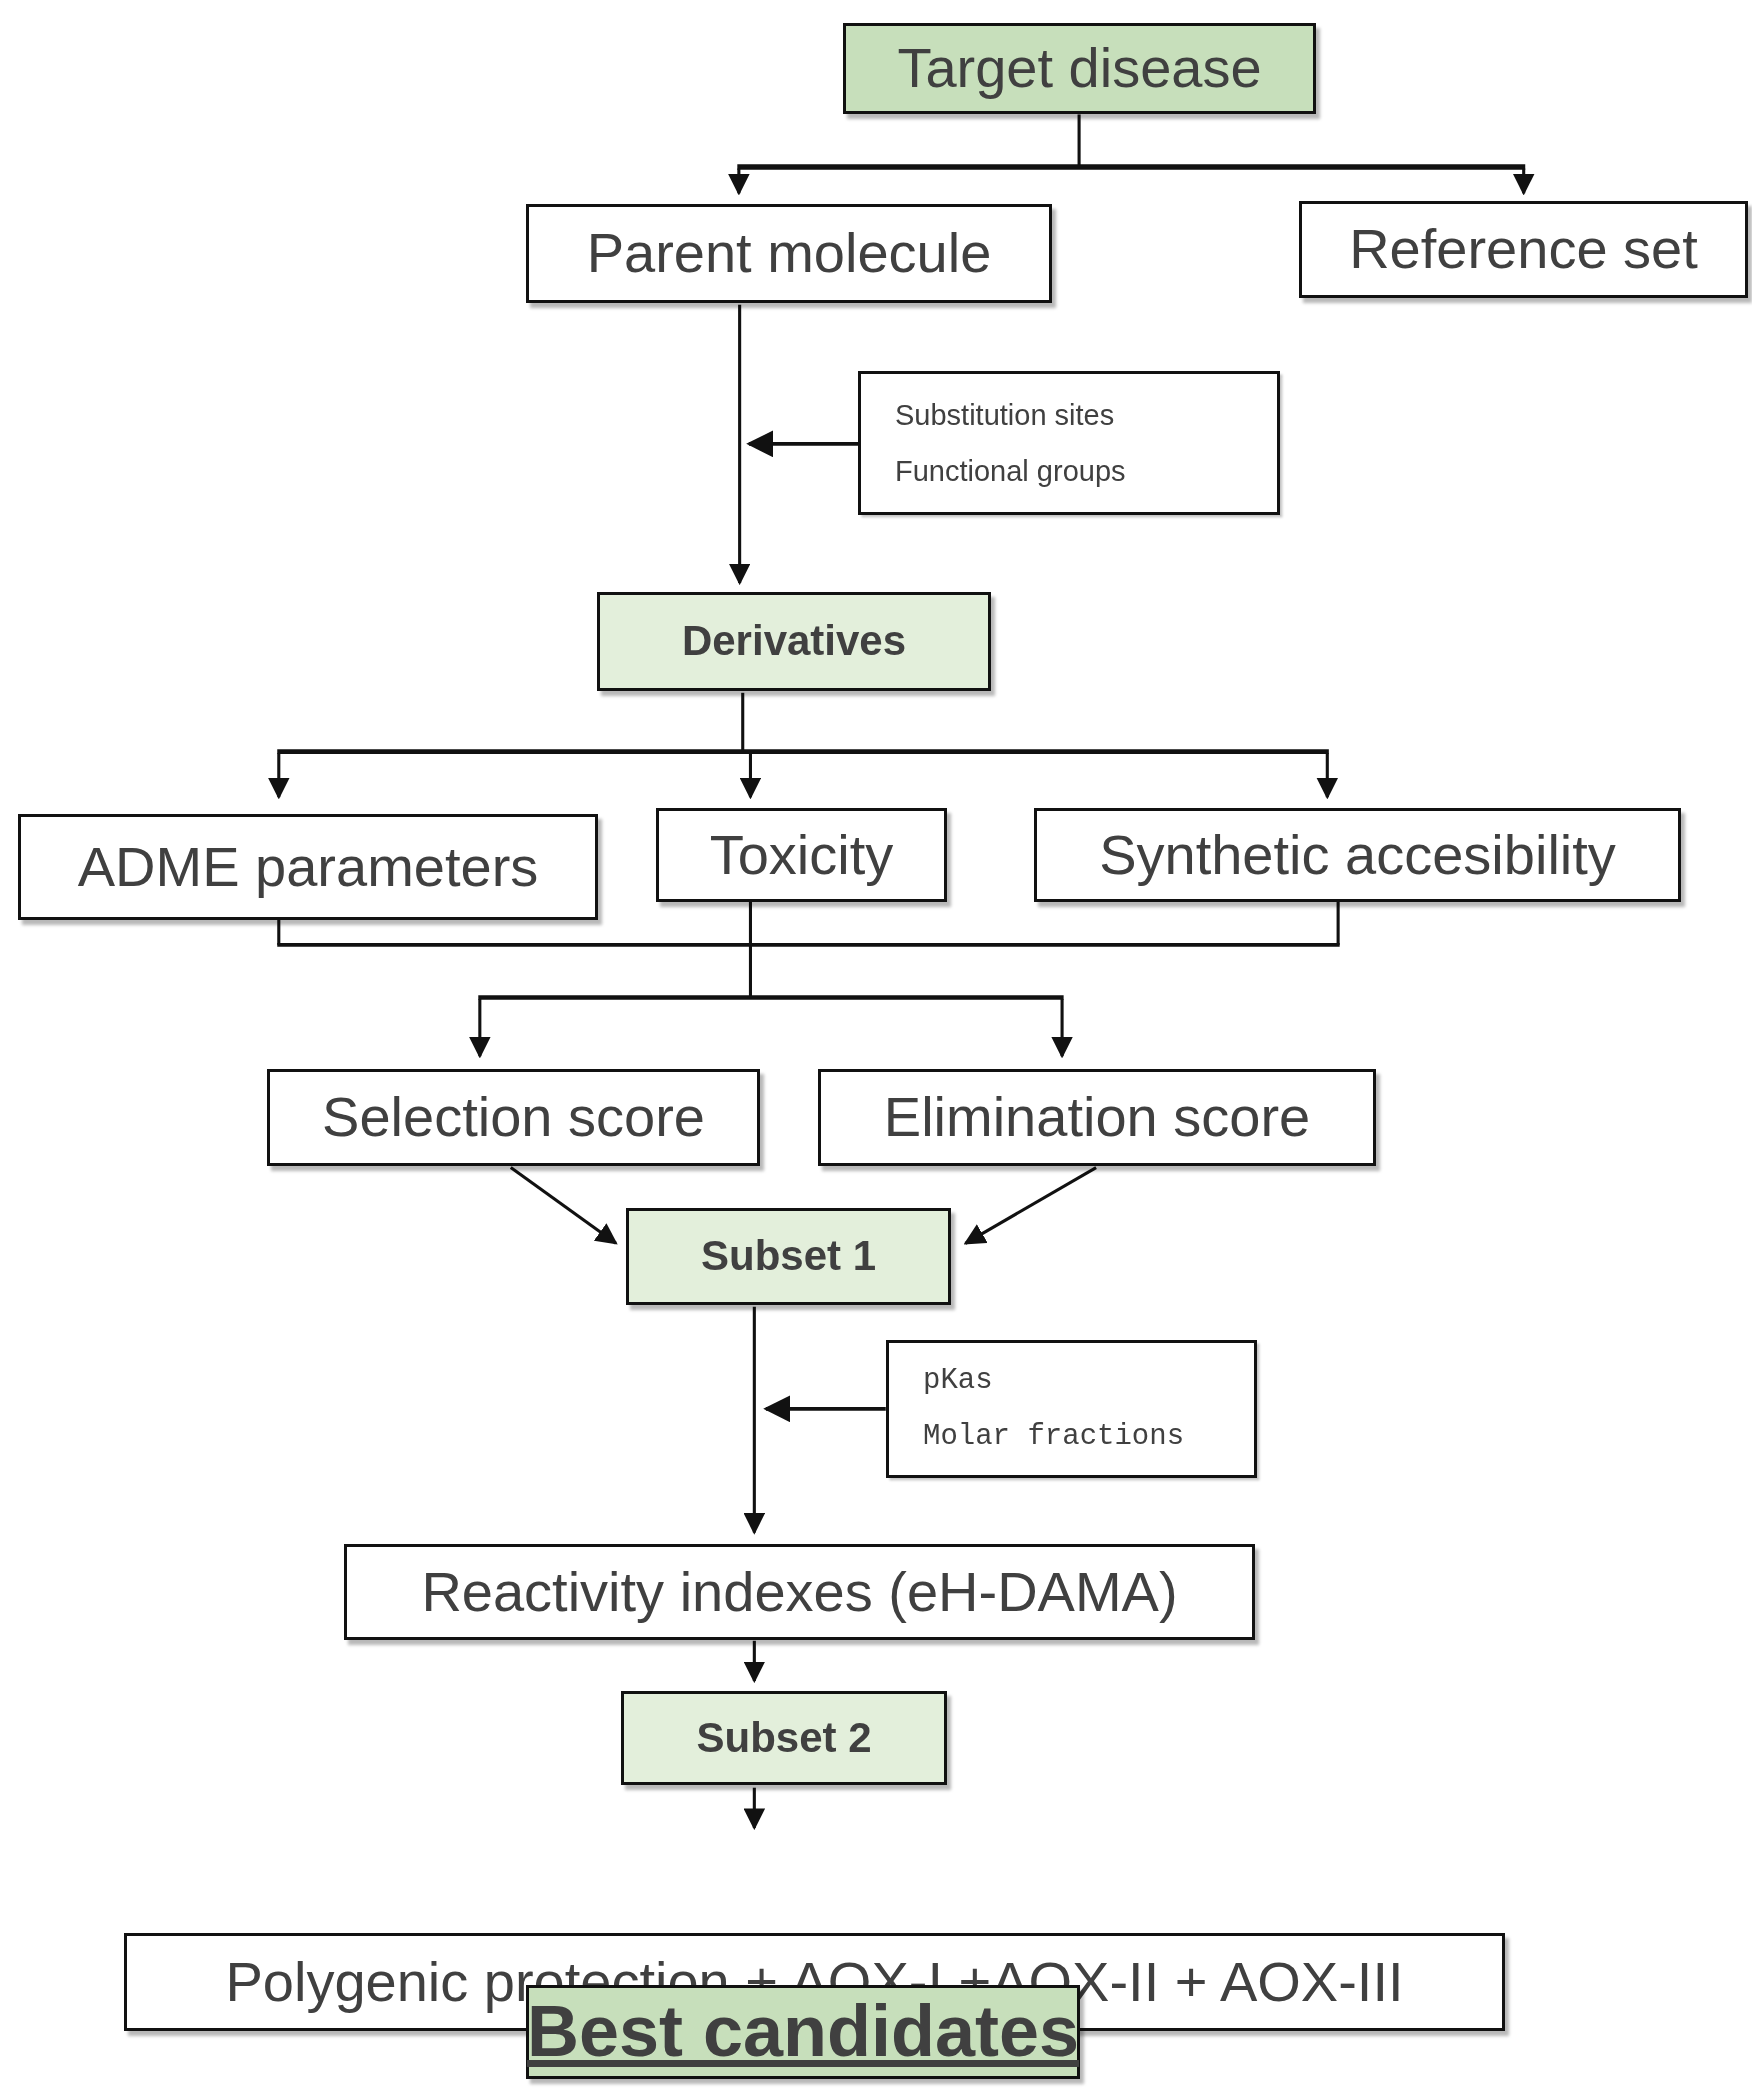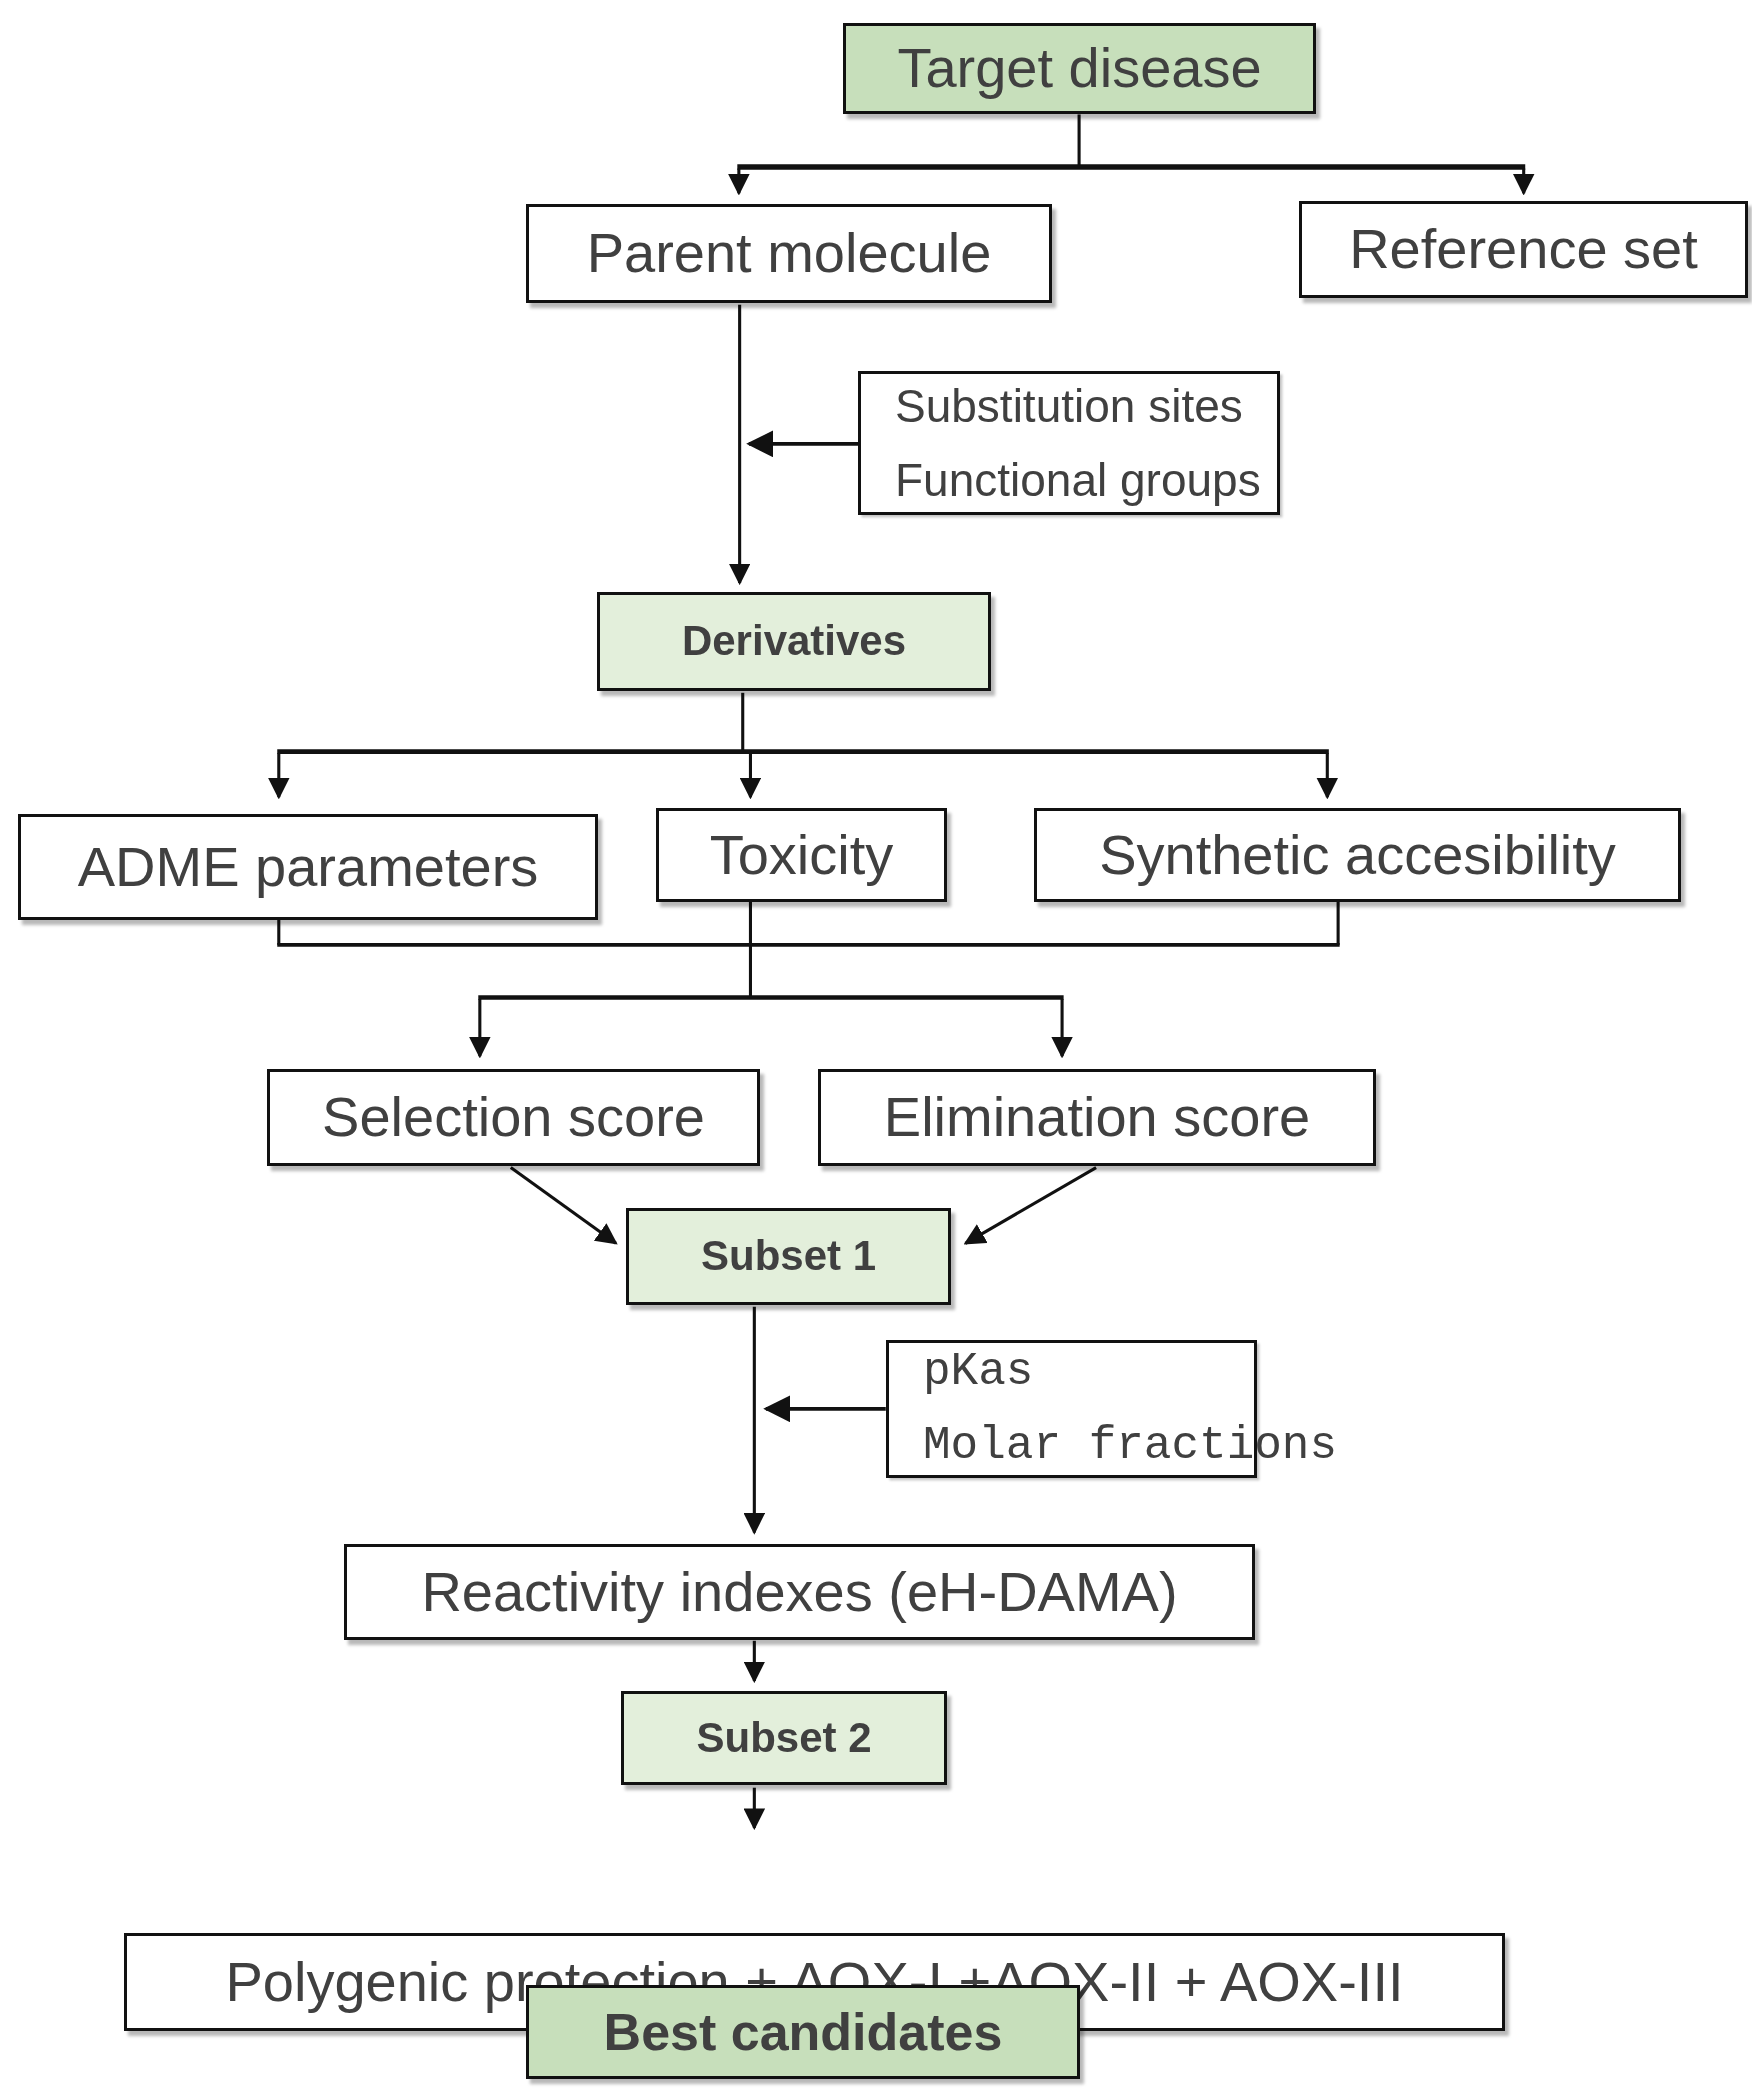--- a/index.html
+++ b/index.html
@@ -30,21 +30,21 @@
     font-size:56px;line-height:1.05;
     white-space:nowrap;
     box-shadow:3.9px 4.6px 3.1px rgba(0,0,0,0.28);
   }
   .box.green-strong{background:var(--c-green-strong);}
   .box.green-light{background:var(--c-green-light);}
   .box.bold{font-weight:bold;font-size:42px;}
   .box.note{
     flex-direction:column;
     align-items:flex-start;justify-content:center;
-    font-size:46px;
+    font-size:29px;
     padding-left:34px;
     gap:26px;
     box-shadow:3.1px 3.1px 2.3px rgba(0,0,0,0.22);
   }
   
   #n-target      {left:843px;top:23px;  width:473px; height:91px;}
   #n-parent      {left:526px; top:204px; width:526px; height:99px;}
   #n-reference   {left:1299px;top:201px; width:449px; height:97px;}
   #n-subst       {left:858px;top:371px; width:422px; height:144px;}
   #n-derivatives {left:597px; top:592px; width:394px; height:99px;}
@@ -52,21 +52,21 @@
   #n-toxicity    {left:656px; top:808px;width:291px; height:94px;}
   #n-synthetic   {left:1034px;top:808px;width:647px; height:94px;}
   #n-selection   {left:267px; top:1069px;width:493px; height:97px;}
   #n-elimination {left:818px;top:1069px;width:558px; height:97px;}
   #n-subset1     {left:626px; top:1208px;width:325px; height:97px;}
   #n-pkas        {left:886px;top:1340px;width:371px; height:138px;font-family:Liberation Mono, monospace;}
   #n-reactivity  {left:344px; top:1544px;width:911px;height:96px;}
   #n-subset2     {left:621px; top:1691px;width:326px; height:94px;}
   #n-polygenic   {left:124px; top:1901px;width:1381px;height:98px;margin-top:32px;}
   #n-best        {left:526px; top:1985px;width:554px; height:94px;}
-  #n-best{font-size:52px;}
+  #n-best{font-size:72px;text-decoration:underline;}
 </style>
 </head>
 <body>
 
 <div id="canvas">
 
   <svg id="connectors" viewBox="0 0 2266 2712" xmlns="http://www.w3.org/2000/svg">
     <defs>
       <marker id="arr" viewBox="0 0 10 10" refX="9" refY="5" markerWidth="7" markerHeight="7" orient="auto-start-reverse">
         <path d="M0,0 L10,5 L0,10 z" fill="#111111"></path>

